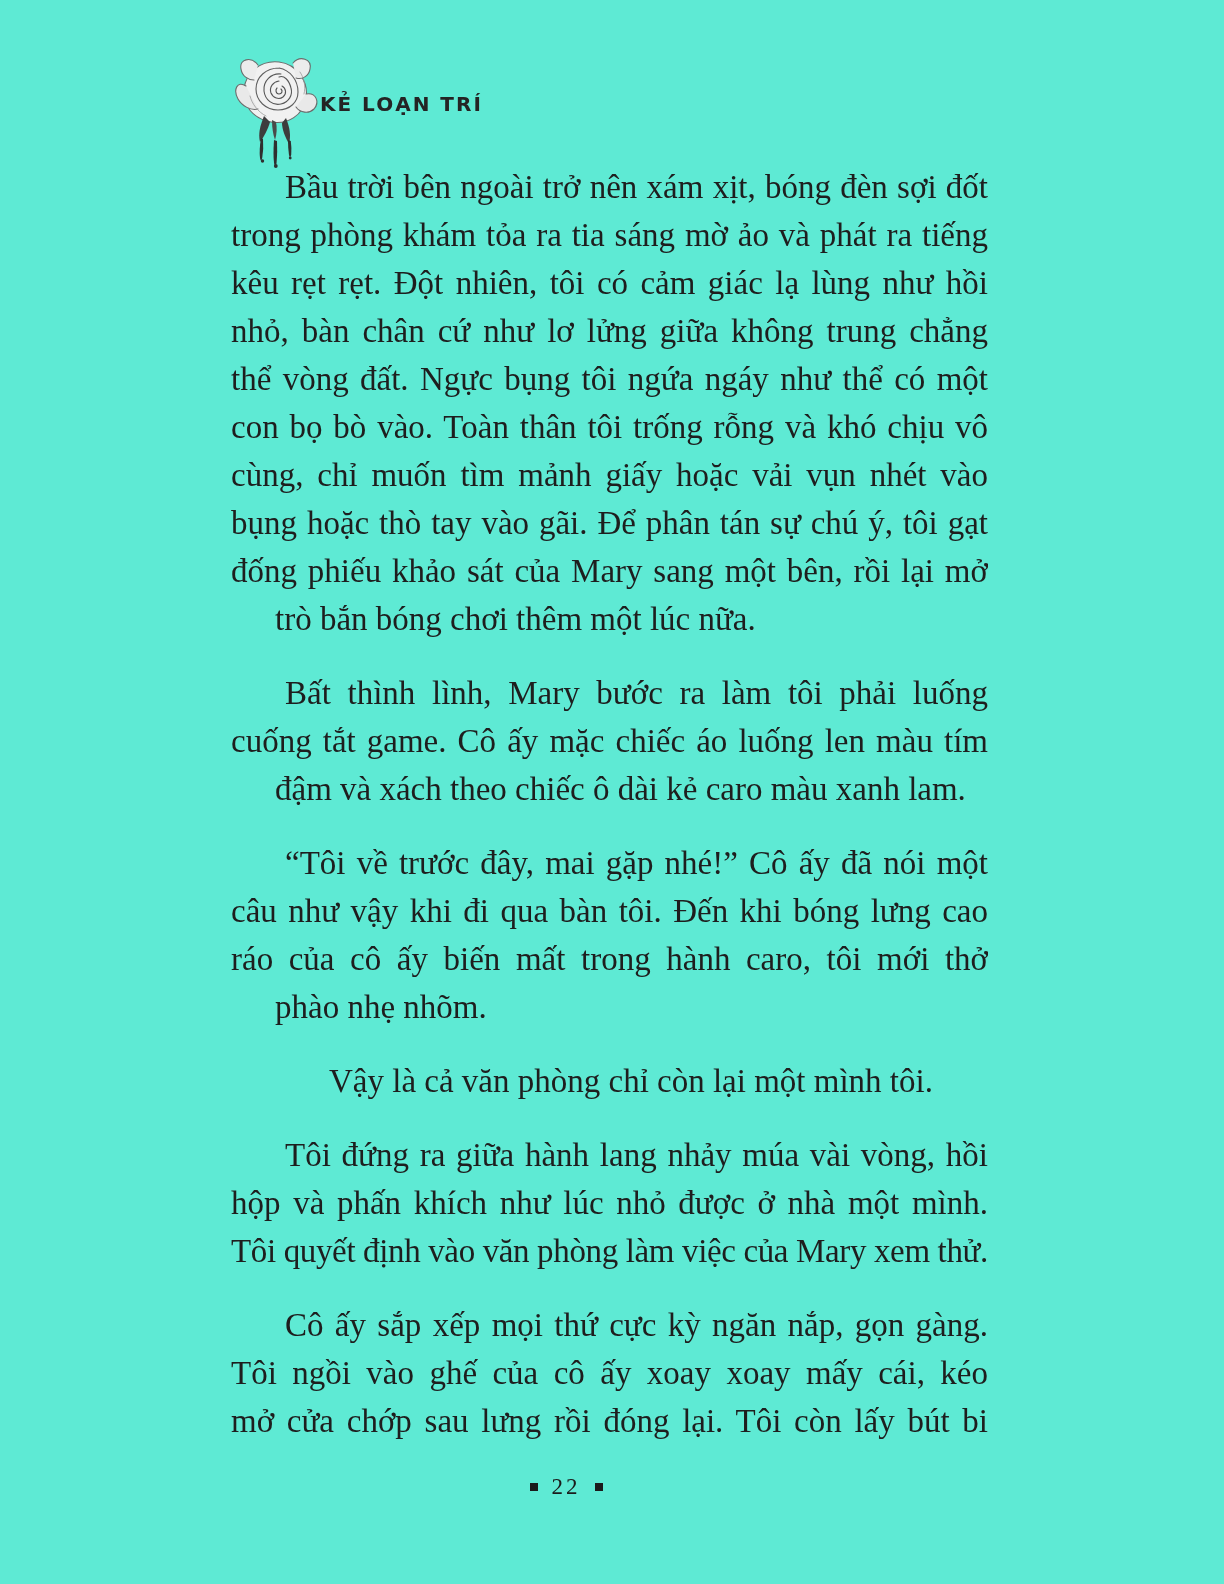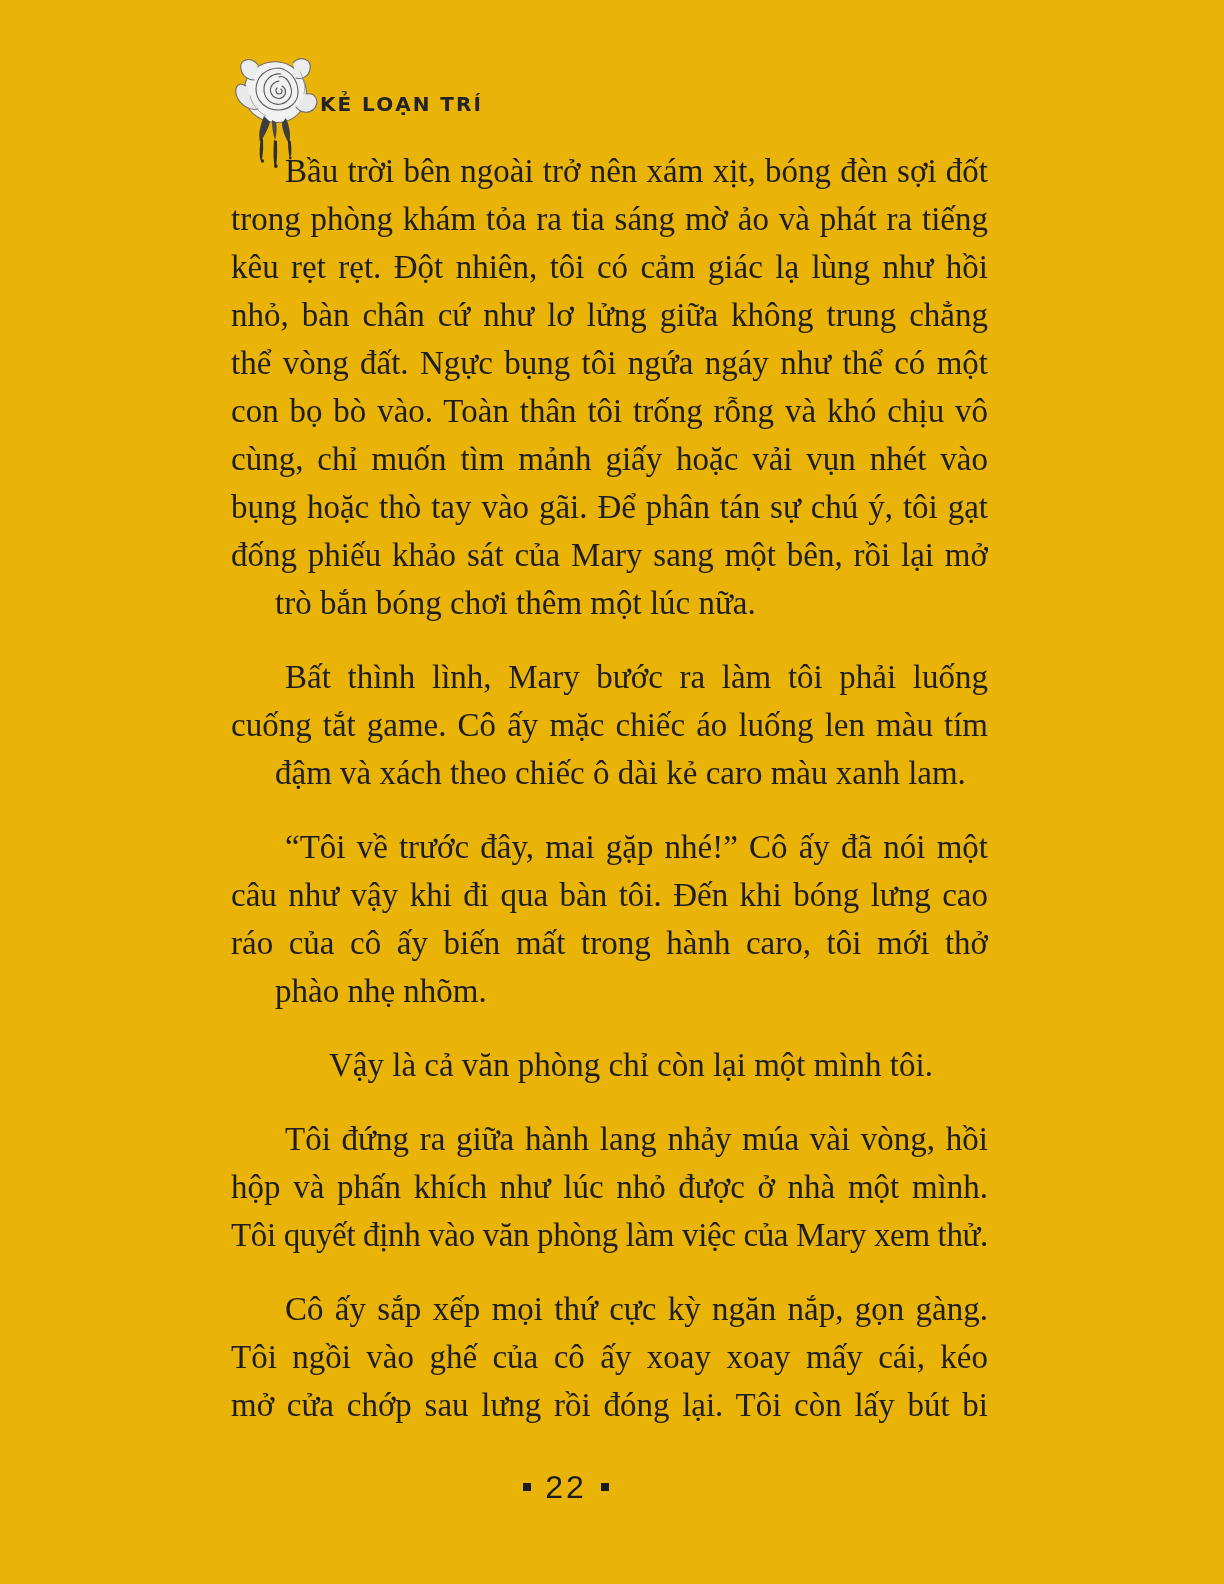--- a/index.html
+++ b/index.html
@@ -1,48 +1,48 @@
 <!DOCTYPE html>
 <html><head>
 <meta charset="utf-8">
 <style>
   html,body { margin:0; padding:0; background:#ffffff; }
   .page {
-    position:relative; width:1224px; height:1584px; background:#eab308;
+    position:relative; width:1224px; height:1584px; background:#5eead4;
     font-family:"Liberation Serif","DejaVu Serif",serif; color:#1e1e1e;
     overflow:hidden;
   }
   
   .chapter-header { position:absolute; left:230px; top:52px; height:130px; display:flex; align-items:flex-start; }
   .rose { width:98px; height:118px; display:block; }
   .chapter-title {
     font-family:"DejaVu Sans","Liberation Sans",sans-serif;
     font-weight:700; font-size:20px; letter-spacing:2px; color:#242424;
     margin:40px 0 0 -8px; white-space:nowrap;
   }
   
-  .bodytext { position:absolute; left:231px; top:147px; width:757px; }
+  .bodytext { position:absolute; left:231px; top:163px; width:757px; }
   .para { margin:0 0 26px 0; }
   .para:last-child { margin-bottom:4px; }
   .line {
     font-size:33px; line-height:48px; height:48px; overflow:hidden;
     text-align:justify; text-align-last:justify;
   }
   .line.rag { text-align-last:left;margin-left:44px; }
   .line.first { text-indent:54px; }
   .line.tight { letter-spacing:-0.35px; word-spacing:-1px; }
   
   .pagefooter {
     position:absolute; left:231px; top:1471px; width:670px; height:32px;
     display:flex; align-items:center; justify-content:center; gap:14px;
   }
   .sq { width:8px; height:8px; background:#1b1b1b; display:inline-block; }
   .pagenum {
-    font-family:Liberation Sans, sans-serif;
-    font-size:32px; letter-spacing:3px; color:#1b1b1b; line-height:32px;
+    font-family:Liberation Serif, serif;
+    font-size:23px; letter-spacing:3px; color:#1b1b1b; line-height:32px;
   }
 </style>
 </head>
 <body>
 
 <div class="page">
 
   <header class="chapter-header">
     <svg class="rose" viewBox="0 0 98 118" xmlns="http://www.w3.org/2000/svg" aria-hidden="true">
       <g fill="none" stroke="#6b6b6b" stroke-width="1.1" stroke-linecap="round">

